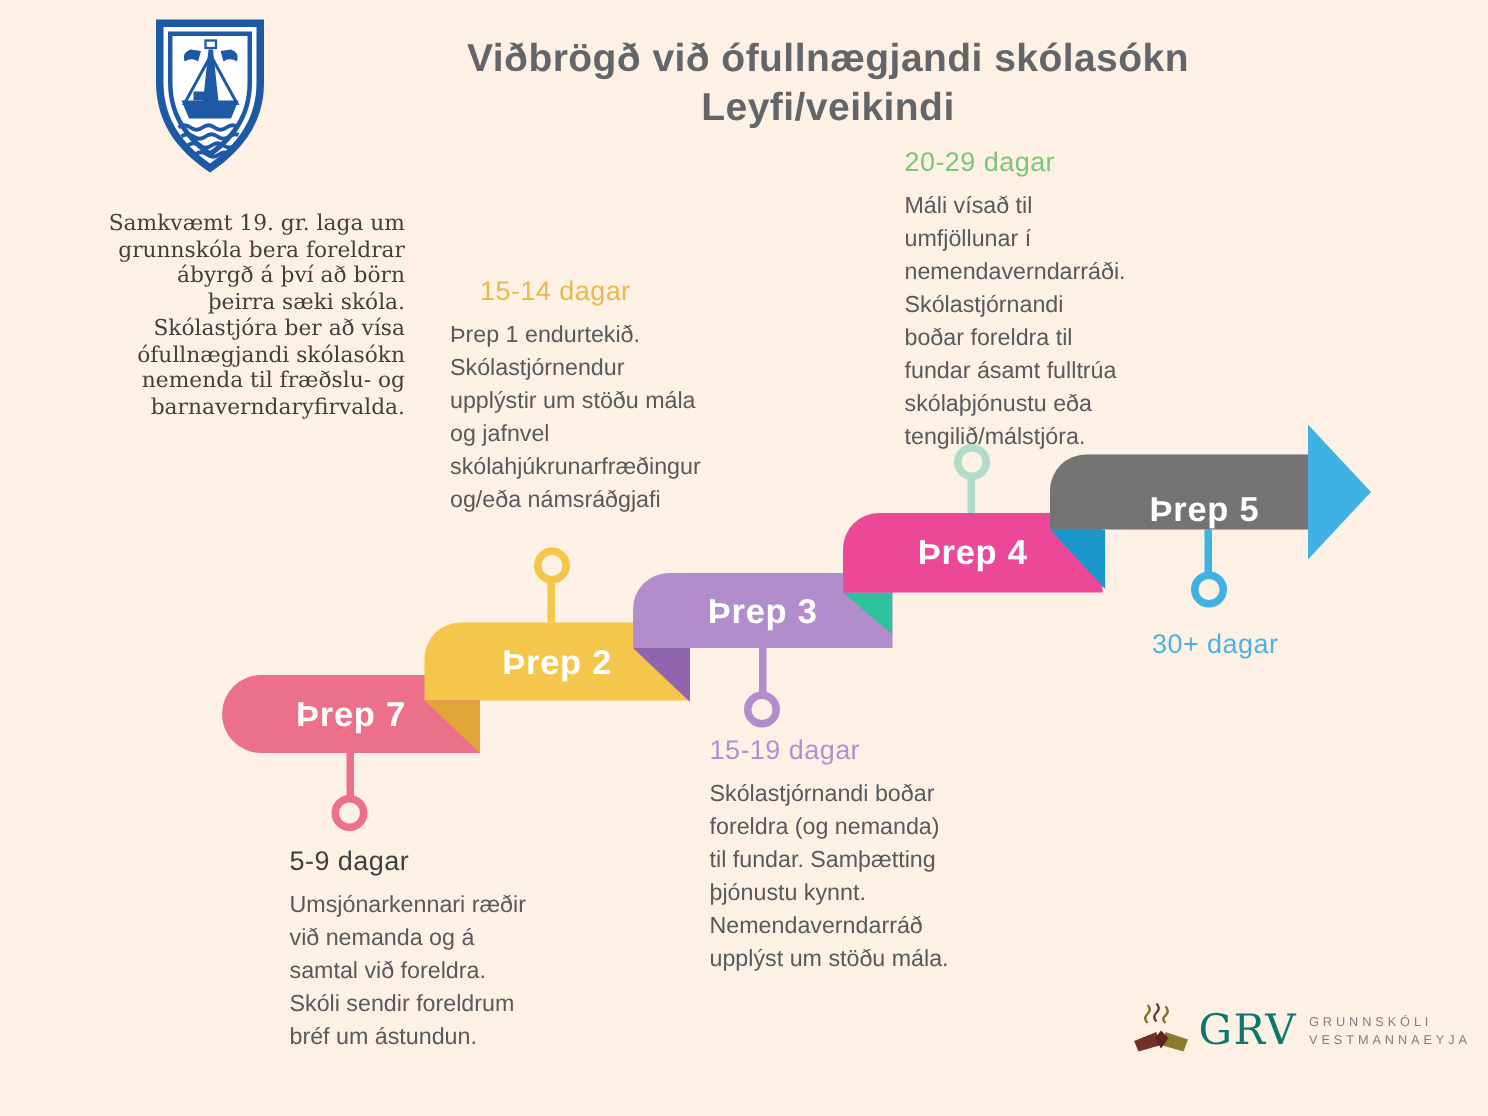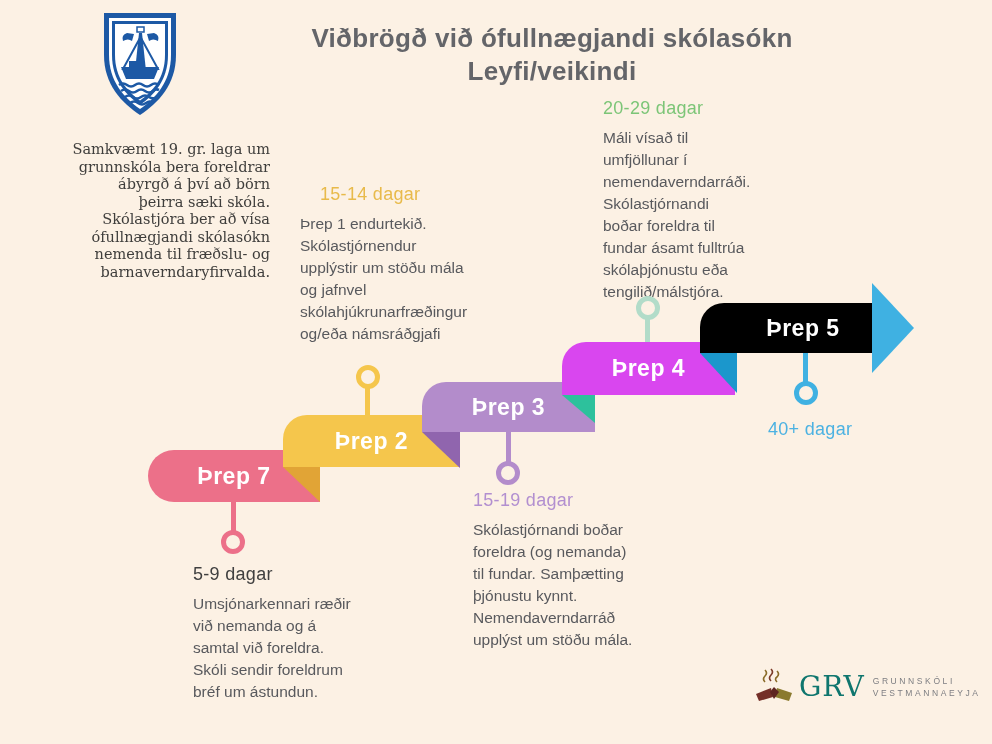--- a/index.html
+++ b/index.html
@@ -19,22 +19,22 @@
     position:absolute;left:48px;top:141px;width:222px;text-align:right;
     font-family:"DejaVu Serif",serif;font-size:14.5px;line-height:17.5px;color:#3f3e3c;
     white-space:pre-line;
   }
   
   .ribbon{position:absolute;display:flex;align-items:center;justify-content:center;
     color:#fff;font-weight:700;font-size:23px;letter-spacing:.5px;}
   .r1{left:148px;top:450px;width:172px;height:52px;background:#ec7089;border-radius:26px 0 0 26px;z-index:1;}
   .r2{left:283px;top:415px;width:177px;height:52px;background:#f5c64c;border-radius:24px 0 0 0;z-index:3;}
   .r3{left:422px;top:382px;width:173px;height:50px;background:#b38ccb;border-radius:24px 0 0 0;z-index:5;}
-  .r4{left:562px;top:342px;width:173px;height:53px;background:#d946ef;border-radius:24px 0 0 0;z-index:7;}
-  .r5{left:700px;top:303px;width:172px;height:50px;background:#000000;border-radius:24px 0 0 0;z-index:9;}
+  .r4{left:562px;top:342px;width:173px;height:53px;background:#ec4899;border-radius:24px 0 0 0;z-index:7;}
+  .r5{left:700px;top:303px;width:172px;height:50px;background:#737373;border-radius:24px 0 0 0;z-index:9;align-items:flex-end;}
   .r5 .step-label{margin-left:34px;}
   .fold{position:absolute;clip-path:polygon(0 0,100% 0,100% 100%);}
   .f2{left:283px;top:467px;width:37px;height:35px;background:#e1a436;z-index:2;}
   .f3{left:422px;top:432px;width:38px;height:36px;background:#9065ae;z-index:4;}
   .f4{left:562px;top:395px;width:33px;height:28px;background:#2dc19c;z-index:6;}
   .f5{left:700px;top:353px;width:37px;height:40px;background:#1b97cc;z-index:8;}
   .arrowhead{position:absolute;left:872px;top:283px;width:42px;height:90px;background:#3fb1e2;
     clip-path:polygon(0 0,100% 50%,0 100%);z-index:9;}
   
   .pin-line{position:absolute;width:5px;z-index:1;}
@@ -170,21 +170,21 @@
     <div class="sec-body">Máli vísað til
 umfjöllunar í
 nemendaverndarráði.
 Skólastjórnandi
 boðar foreldra til
 fundar ásamt fulltrúa
 skólaþjónustu eða
 tengilið/málstjóra.</div>
   </div>
   <div class="section sec-30plus">
-    <div class="sec-heading">40+ dagar</div>
+    <div class="sec-heading">30+ dagar</div>
   </div>
 
   <div class="grv">
     <svg width="42" height="38" viewBox="0 0 42 38">
       <path d="M12 2 q3 3 0 6 q-3 3 0 6" fill="none" stroke="#8a6b28" stroke-width="1.6"></path>
       <path d="M18 1 q3 3 0 6 q-3 3 0 6" fill="none" stroke="#7b3a28" stroke-width="1.6"></path>
       <path d="M24 3 q3 3 0 6 q-3 2 0 5" fill="none" stroke="#8a6b28" stroke-width="1.6"></path>
       <path d="M3 26 L18 20 L20 29 L6 33 Z" fill="#742f28"></path>
       <path d="M24 20 L39 25 L36 33 L22 29 Z" fill="#8a7a2e"></path>
       <path d="M17 24 L21 19 L26 24 L21 31 Z" fill="#5e2420"></path>

